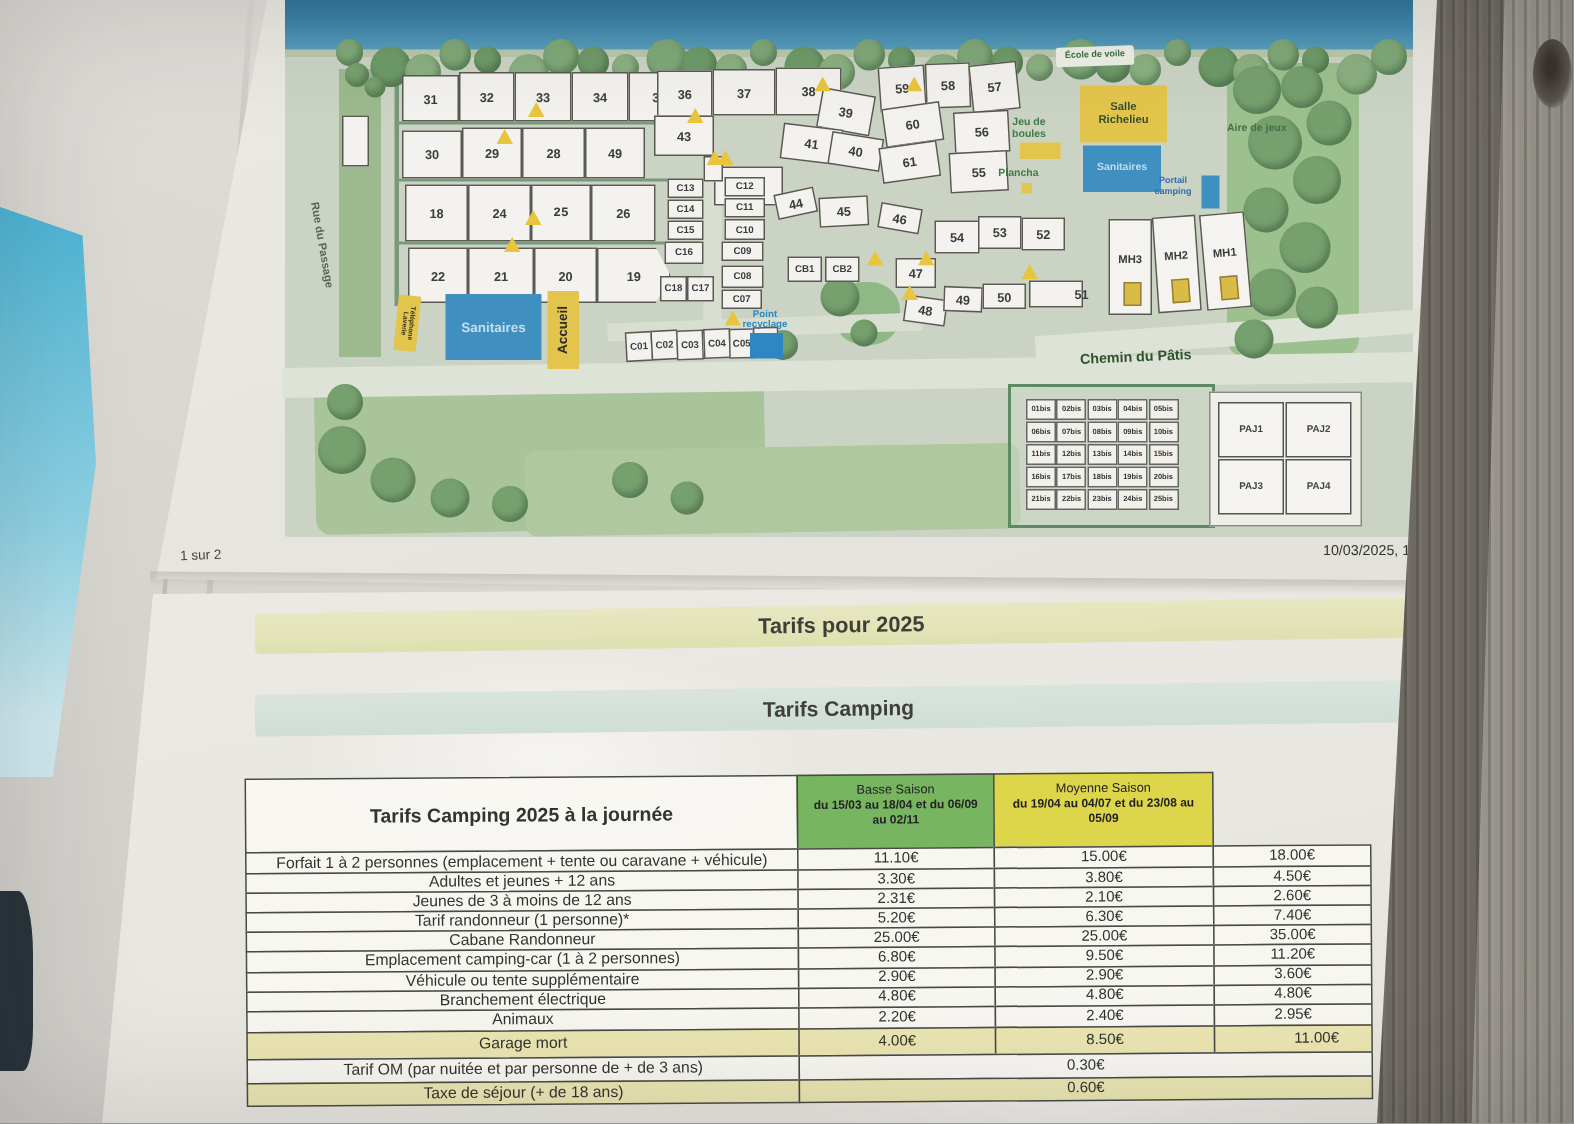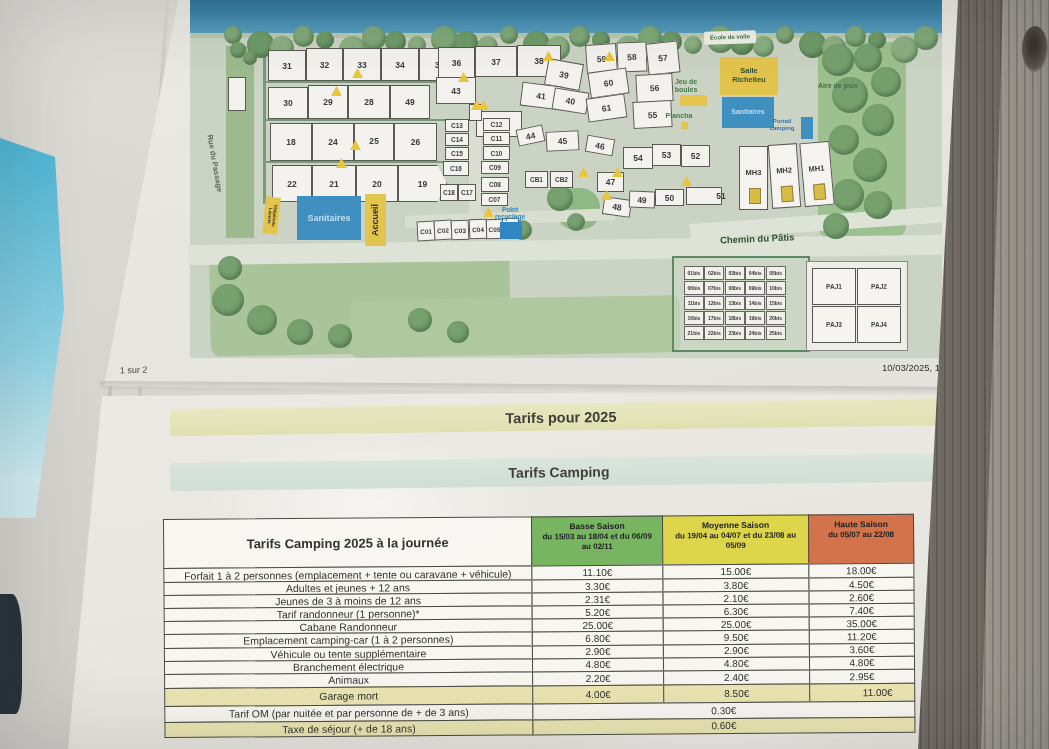--- a/index.html
+++ b/index.html
@@ -114,21 +114,21 @@
   .banner2{left:170px;top:463px;width:778px;height:28px;font-size:14px;font-weight:600;
     background:linear-gradient(#d9e4dd,#cfded6);transform:rotate(-.7deg);}
   .ttable{left:164px;top:520px;width:760px;z-index:7;transform:rotate(-.4deg);transform-origin:left top;}
   .trow{display:flex;margin-top:-1px;}
   .tcell{border:1px solid #4a4a45;margin-left:-1px;box-sizing:border-box;
     display:flex;align-items:center;justify-content:center;text-align:center;
     background:rgba(248,247,243,.9);color:#33332f;overflow:hidden;}
   .tcell.hl{background:#eae5b2;}
   .thead-label{font-size:13px;font-weight:600;}
   .season{flex-direction:column;justify-content:flex-start;padding-top:4px;color:#222;}
-  .sname{font-size:8.5px;font-weight:700;line-height:1.3;}
+  .sname{font-size:8.5px;font-weight:400;line-height:1.3;}
   .sdates{font-size:8px;font-weight:600;line-height:1.25;padding:0 6px;}
   .rlabel{font-size:10.5px;}
   .rval{font-size:10px;}
   .watermark{left:866px;top:677px;z-index:50;color:#fff;
     font:bold 18px "DejaVu Sans Mono",monospace;letter-spacing:.5px;
     text-shadow:0 0 2px rgba(60,60,60,.8),0 0 6px rgba(120,120,120,.5);}
 </style>
 </head>
 <body>
 
@@ -369,24 +369,20 @@
       <div class="trow">
         <div class="tcell thead-label" style="width: 369px; height: 50px;">Tarifs Camping 2025 à la journée</div>
         <div class="tcell season" style="width: 132px; height: 50px; background: rgb(119, 181, 97);">
           <div class="sname">Basse Saison</div>
           <div class="sdates">du 15/03 au 18/04 et du 06/09 au 02/11</div>
         </div>
         <div class="tcell season" style="width: 147px; height: 50px; background: rgb(221, 214, 75);">
           <div class="sname">Moyenne Saison</div>
           <div class="sdates">du 19/04 au 04/07 et du 23/08 au 05/09</div>
         </div>
-        <div class="tcell season" style="width: 106px; height: 50px; background: rgb(210, 115, 75);">
-          <div class="sname">Haute Saison</div>
-          <div class="sdates">du 05/07 au 22/08</div>
-        </div>
       </div>
       <div class="trow">
         <div class="tcell rlabel" style="width: 369px; height: 15px;">Forfait 1 à 2 personnes (emplacement + tente ou caravane + véhicule)</div>
         <div class="tcell rval" style="width: 132px; height: 15px;">11.10€</div>
         <div class="tcell rval" style="width: 147px; height: 15px;">15.00€</div>
         <div class="tcell rval" style="width: 106px; height: 15px;">18.00€</div>
       </div>
       <div class="trow">
         <div class="tcell rlabel" style="width: 369px; height: 14px;">Adultes et jeunes + 12 ans</div>
         <div class="tcell rval" style="width: 132px; height: 14px;">3.30€</div>

